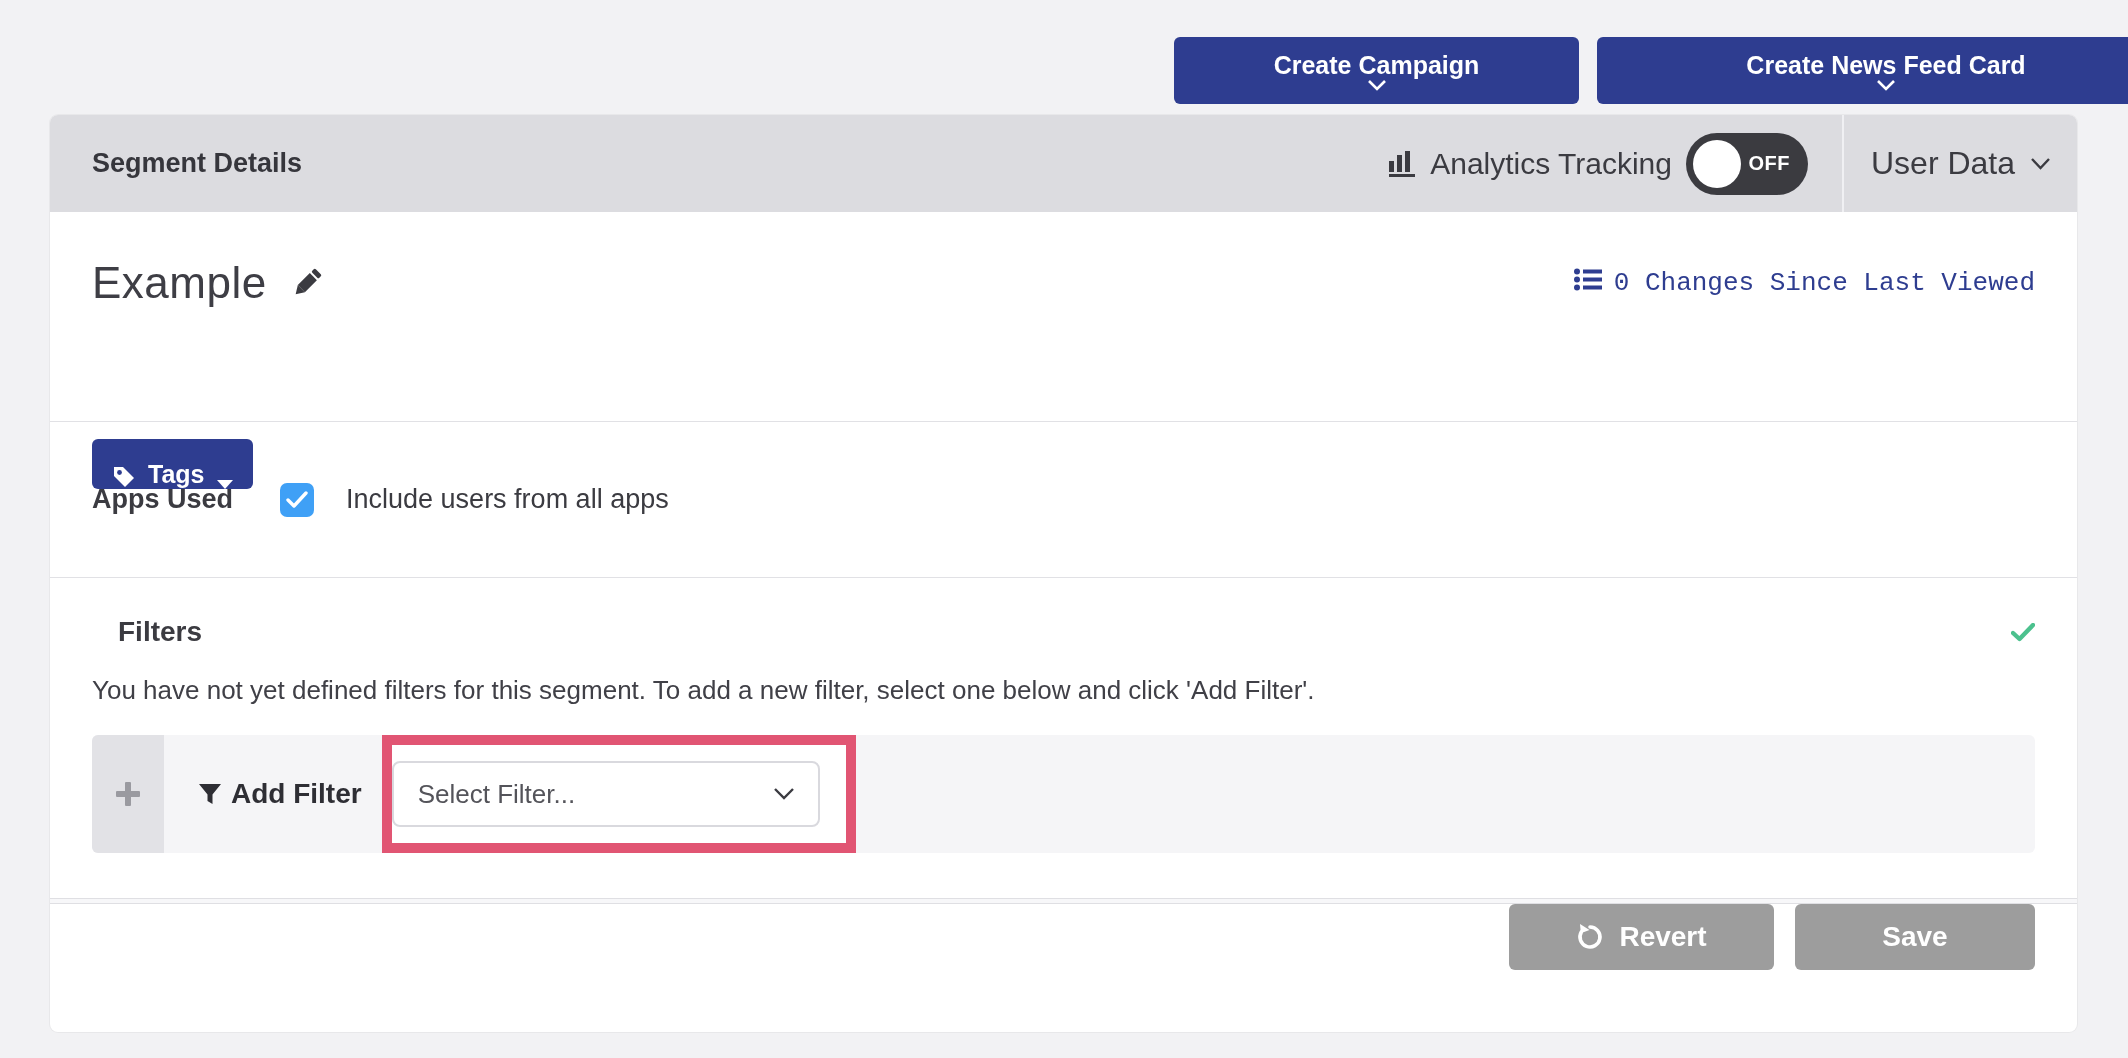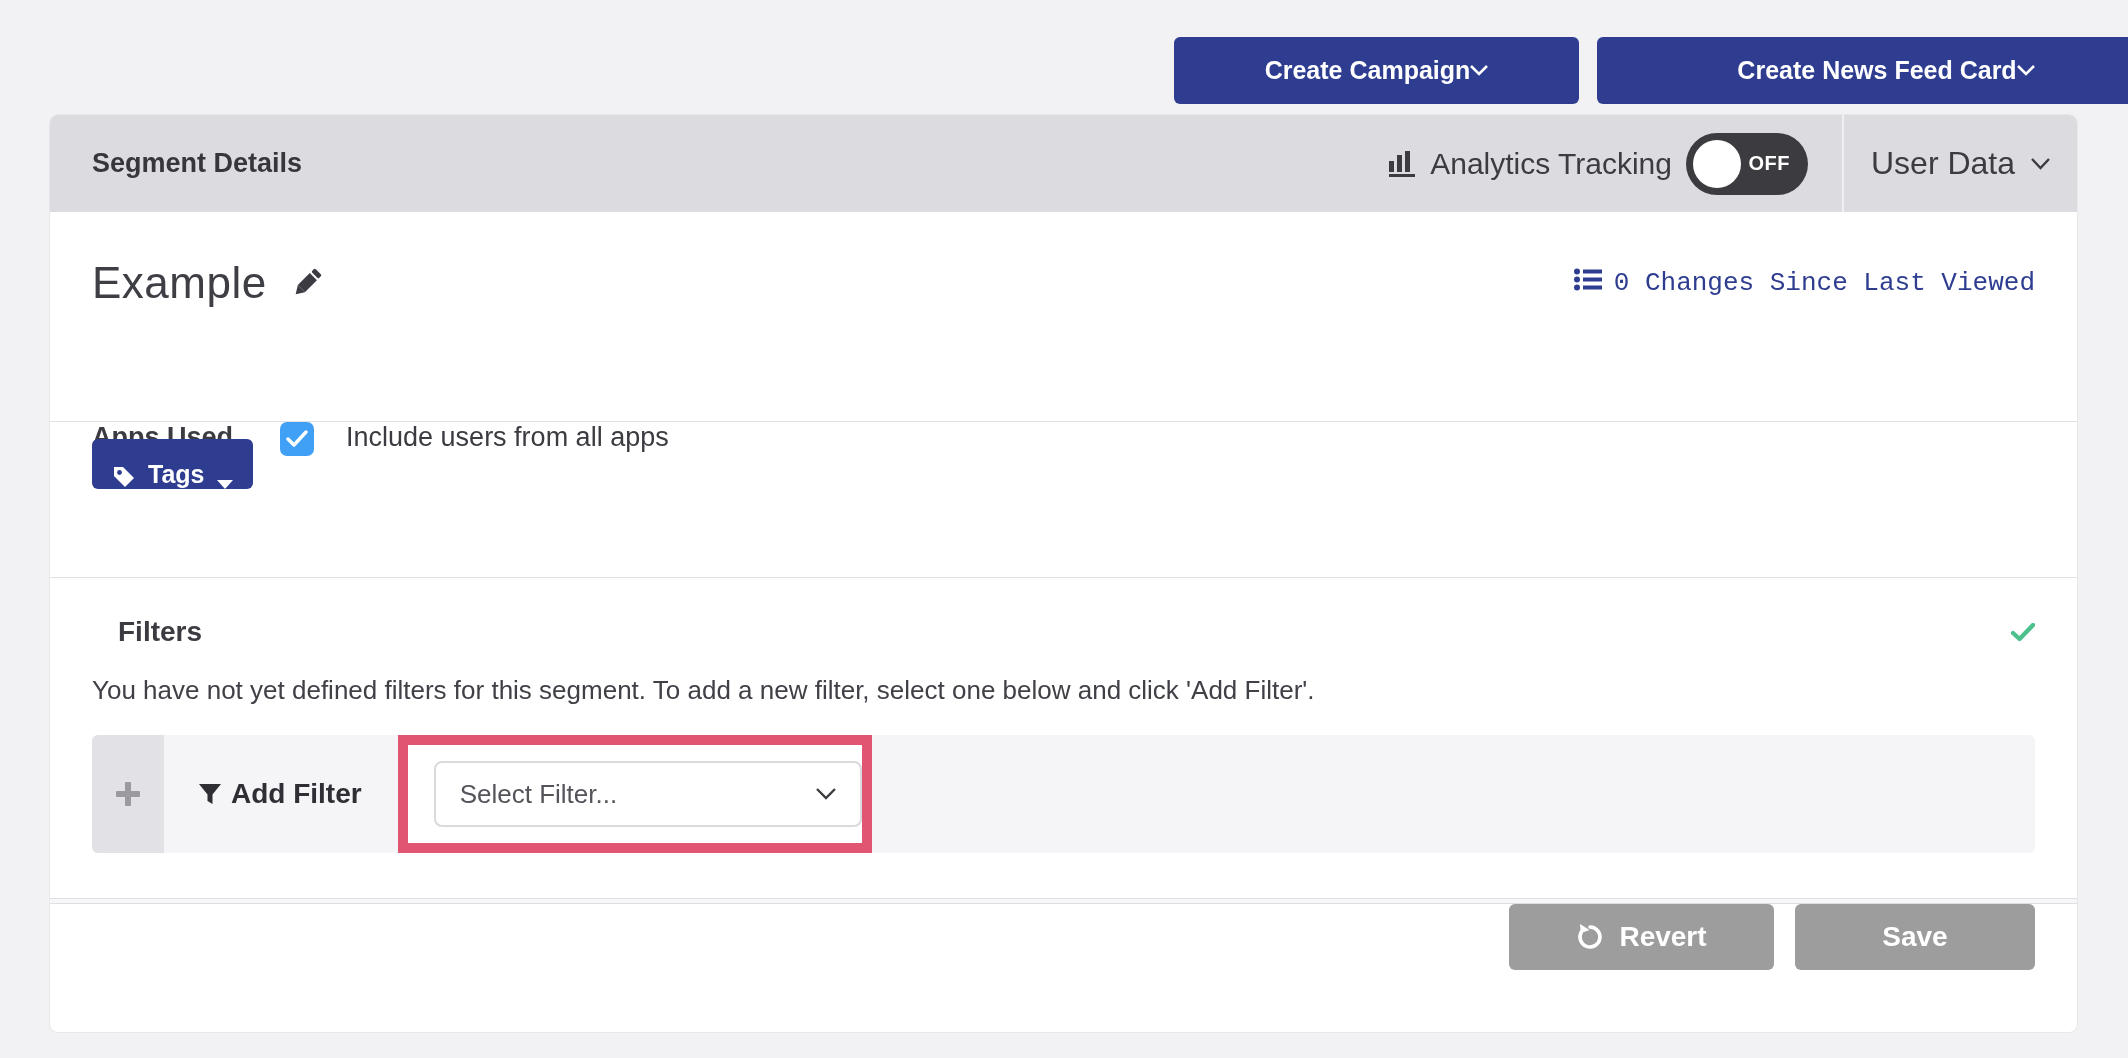--- a/index.html
+++ b/index.html
@@ -7,20 +7,21 @@
   body { font-family:"Liberation Sans", sans-serif; color:#3a3a40; }
   #app { position:relative; width:2128px; height:1058px; background:#f2f2f4; overflow:hidden; }
 
   
   .top-btn {
     position:absolute; top:37px; height:67px;
     background:#2e3d90; color:#fff; border:none; border-radius:6px;
     font-family:"Liberation Sans", sans-serif; font-size:25px; font-weight:700;
     display:flex; align-items:center; justify-content:center; 
     cursor:pointer;
+    flex-direction:column;
   }
   #btn-create-campaign { left:1174px; width:405px; }
   #btn-create-newsfeed { left:1597px; width:578px; }
   .chev { display:inline-flex; align-items:center; }
 
   
   .card {
     position:absolute; left:50px; top:115px; width:2027px;
     background:#fff; border-radius:8px;
     box-shadow:0 0 0 1px rgba(0,0,0,0.04);
@@ -65,21 +66,21 @@
   }
   .tags-btn {
     position:absolute; left:42px; top:227px; height:50px;
     background:#2e3d90; color:#fff; border:none; border-radius:6px;
     padding:0 20px; display:flex; align-items:flex-end; gap:12px;
     font-family:"Liberation Sans", sans-serif; font-size:25px; font-weight:600; cursor:pointer;
   }
   .caret-down { width:0; height:0; border-left:8px solid transparent; border-right:8px solid transparent; border-top:9px solid #fff; }
 
   
-  .apps-section { height:156px; display:flex; padding:0 42px; border-bottom:1px solid #e1e1e5;gap:19px; }
+  .apps-section { height:156px; display:flex; align-items:center; padding:0 42px; border-bottom:1px solid #e1e1e5;gap:19px; }
   .apps-label { font-size:27px; font-weight:700; color:#3b3b41; margin-right:28px; }
   .checkbox {
     width:34px; height:34px; border-radius:7px; background:#3fa0f6;
     display:flex; align-items:center; justify-content:center; margin-right:13px; cursor:pointer;
   }
   .apps-check-label { font-size:27px; color:#3b3b41; }
 
   
   .filters-section { height:320px; padding:0 42px; }
   .filters-head-row { padding-top:38px; display:flex; align-items:center; justify-content:space-between; }
@@ -90,23 +91,23 @@
     margin-top:29px; height:118px; background:#f5f5f7; border-radius:6px;
     display:flex; align-items:center; position:relative;
   }
   .plus-cell {
     width:72px; height:118px; background:#e2e2e6; border-radius:6px 0 0 6px;
     display:flex; align-items:center; justify-content:center; cursor:pointer;
   }
   .add-filter-label { margin-left:34px; display:flex; align-items:center; gap:9px;
     font-size:28px; font-weight:700; color:#2e2e34; }
   .highlight-box {
-    margin-left:36px; width:474px; height:118px;
+    margin-left:20px; width:474px; height:118px;
     border:10px solid #e15573; background:#fff;
-    display:flex; align-items:center; justify-content:flex-end;
+    display:flex; align-items:center; justify-content:flex-start;
   }
   .filter-select {
     width:428px; height:66px; background:#fff; border:2px solid #d9d9de; border-radius:8px;
     display:flex; align-items:center; justify-content:space-between;
     padding:0 24px; font-size:26px; color:#54545a; cursor:pointer;
   }
 
   
   .section-gap { height:6px; background:#f7f7f9; border-top:1px solid #dfdfe3; border-bottom:1px solid #dfdfe3; }
   .footer-section { height:128px; display:flex; align-items:flex-start; justify-content:flex-end; gap:21px; padding:0 42px; }

